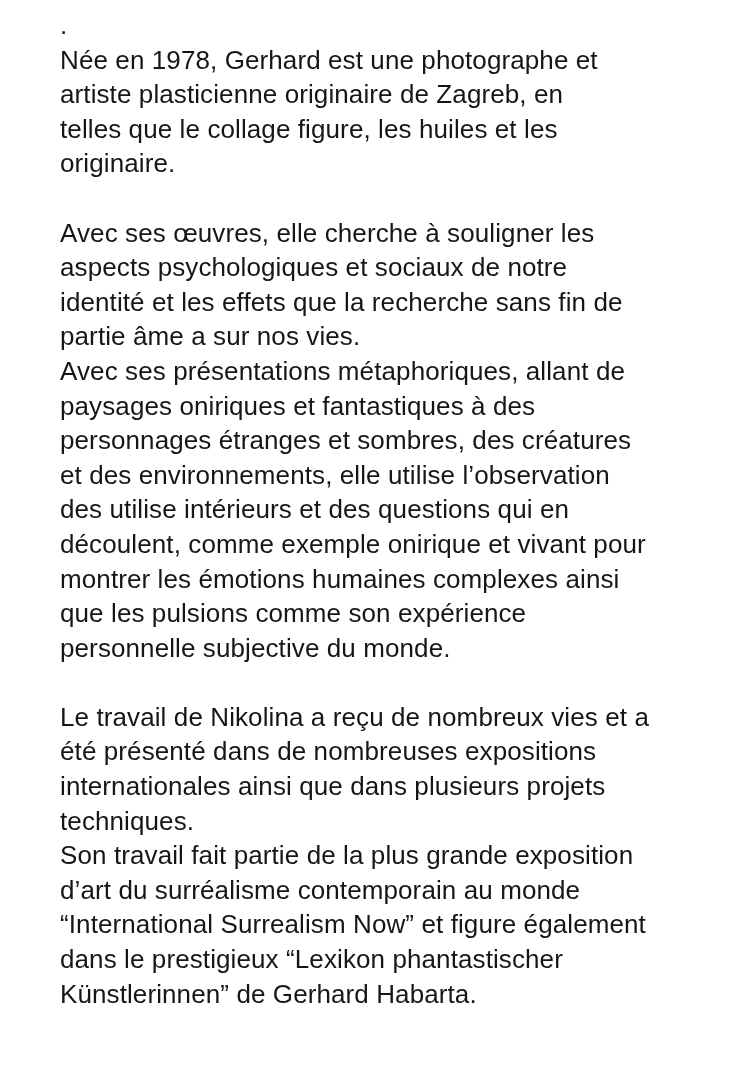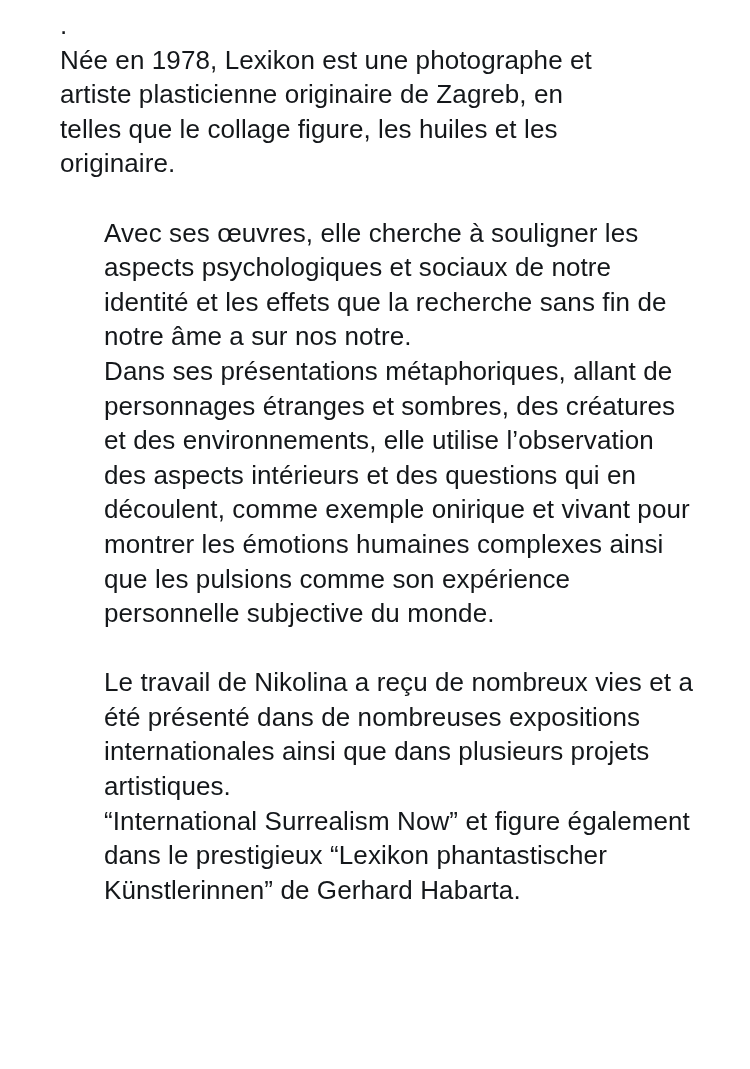--- a/index.html
+++ b/index.html
@@ -25,56 +25,58 @@
     color: #14171a;
     font-size: 26px;
     line-height: 34.6px;
     font-weight: 400;
     letter-spacing: 0.1px;
     white-space: nowrap;
   }
 
   .text-block + .text-block {
     margin-top: 34.6px; 
-    margin-left: 44px;
   }
 
   .text-line {
     height: 34.6px;
   }
 </style>
 </head>
 <body>
 
 <div class="screen" style="background: rgb(255, 255, 255);">
   <div class="document-text" style="color: rgb(20, 23, 26);">
       <div class="text-block">
         <div class="text-line">.</div>
-        <div class="text-line">Née en 1978, Lexikon est une photographe et</div>
+        <div class="text-line">Née en 1978, Gerhard est une photographe et</div>
         <div class="text-line">artiste plasticienne originaire de Zagreb, en</div>
         <div class="text-line">telles que le collage figure, les huiles et les</div>
         <div class="text-line">originaire.</div>
       </div>
       <div class="text-block">
         <div class="text-line">Avec ses œuvres, elle cherche à souligner les</div>
         <div class="text-line">aspects psychologiques et sociaux de notre</div>
         <div class="text-line">identité et les effets que la recherche sans fin de</div>
-        <div class="text-line">notre âme a sur nos notre.</div>
-        <div class="text-line">Dans ses présentations métaphoriques, allant de</div>
+        <div class="text-line">partie âme a sur nos vies.</div>
+        <div class="text-line">Avec ses présentations métaphoriques, allant de</div>
+        <div class="text-line">paysages oniriques et fantastiques à des</div>
         <div class="text-line">personnages étranges et sombres, des créatures</div>
         <div class="text-line">et des environnements, elle utilise l’observation</div>
-        <div class="text-line">des aspects intérieurs et des questions qui en</div>
+        <div class="text-line">des utilise intérieurs et des questions qui en</div>
         <div class="text-line">découlent, comme exemple onirique et vivant pour</div>
         <div class="text-line">montrer les émotions humaines complexes ainsi</div>
         <div class="text-line">que les pulsions comme son expérience</div>
         <div class="text-line">personnelle subjective du monde.</div>
       </div>
       <div class="text-block">
         <div class="text-line">Le travail de Nikolina a reçu de nombreux vies et a</div>
         <div class="text-line">été présenté dans de nombreuses expositions</div>
         <div class="text-line">internationales ainsi que dans plusieurs projets</div>
-        <div class="text-line">artistiques.</div>
+        <div class="text-line">techniques.</div>
+        <div class="text-line">Son travail fait partie de la plus grande exposition</div>
+        <div class="text-line">d’art du surréalisme contemporain au monde</div>
         <div class="text-line">“International Surrealism Now” et figure également</div>
         <div class="text-line">dans le prestigieux “Lexikon phantastischer</div>
         <div class="text-line">Künstlerinnen” de Gerhard Habarta.</div>
       </div>
     </div>
 </div>
 
 </body></html>

